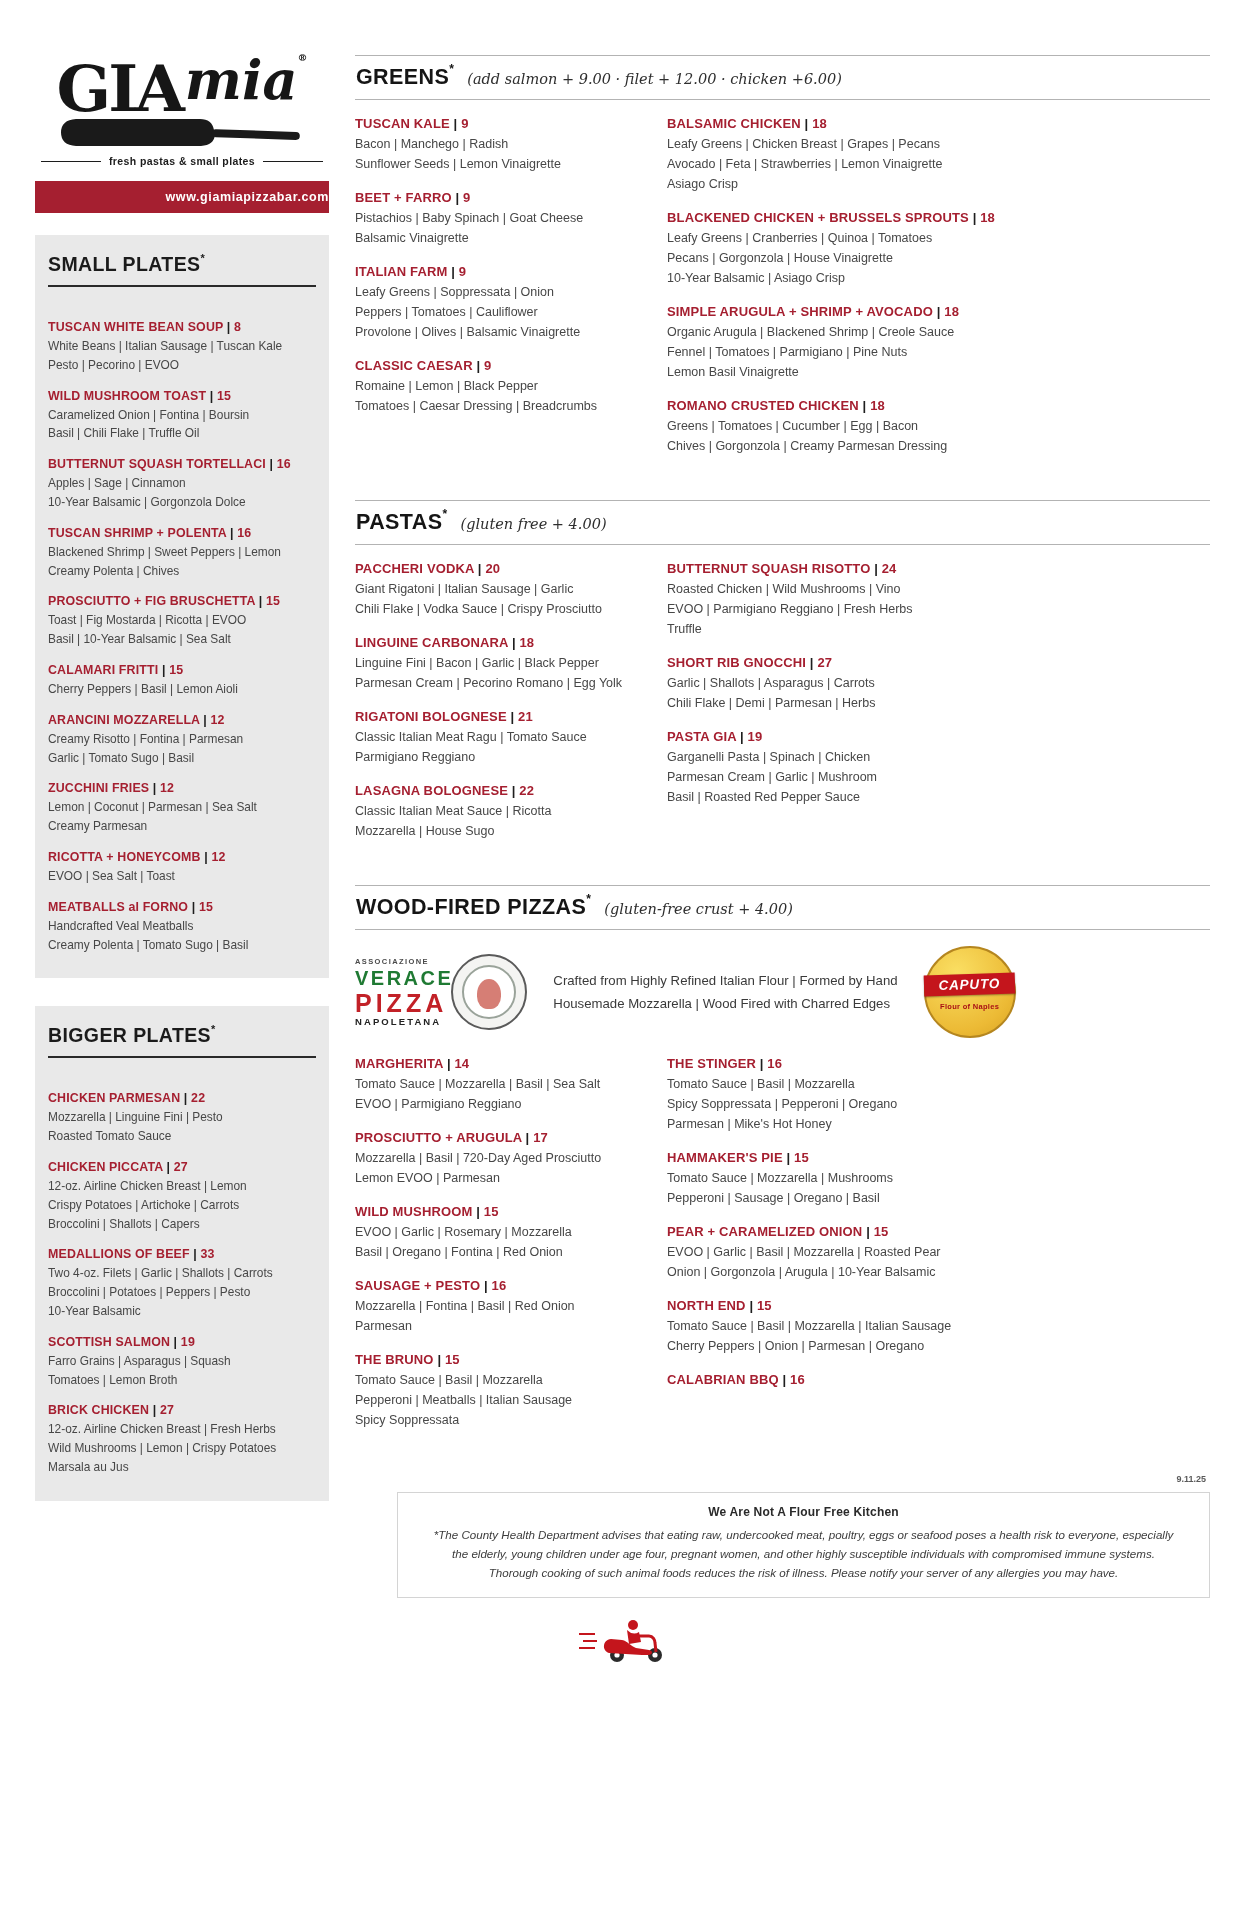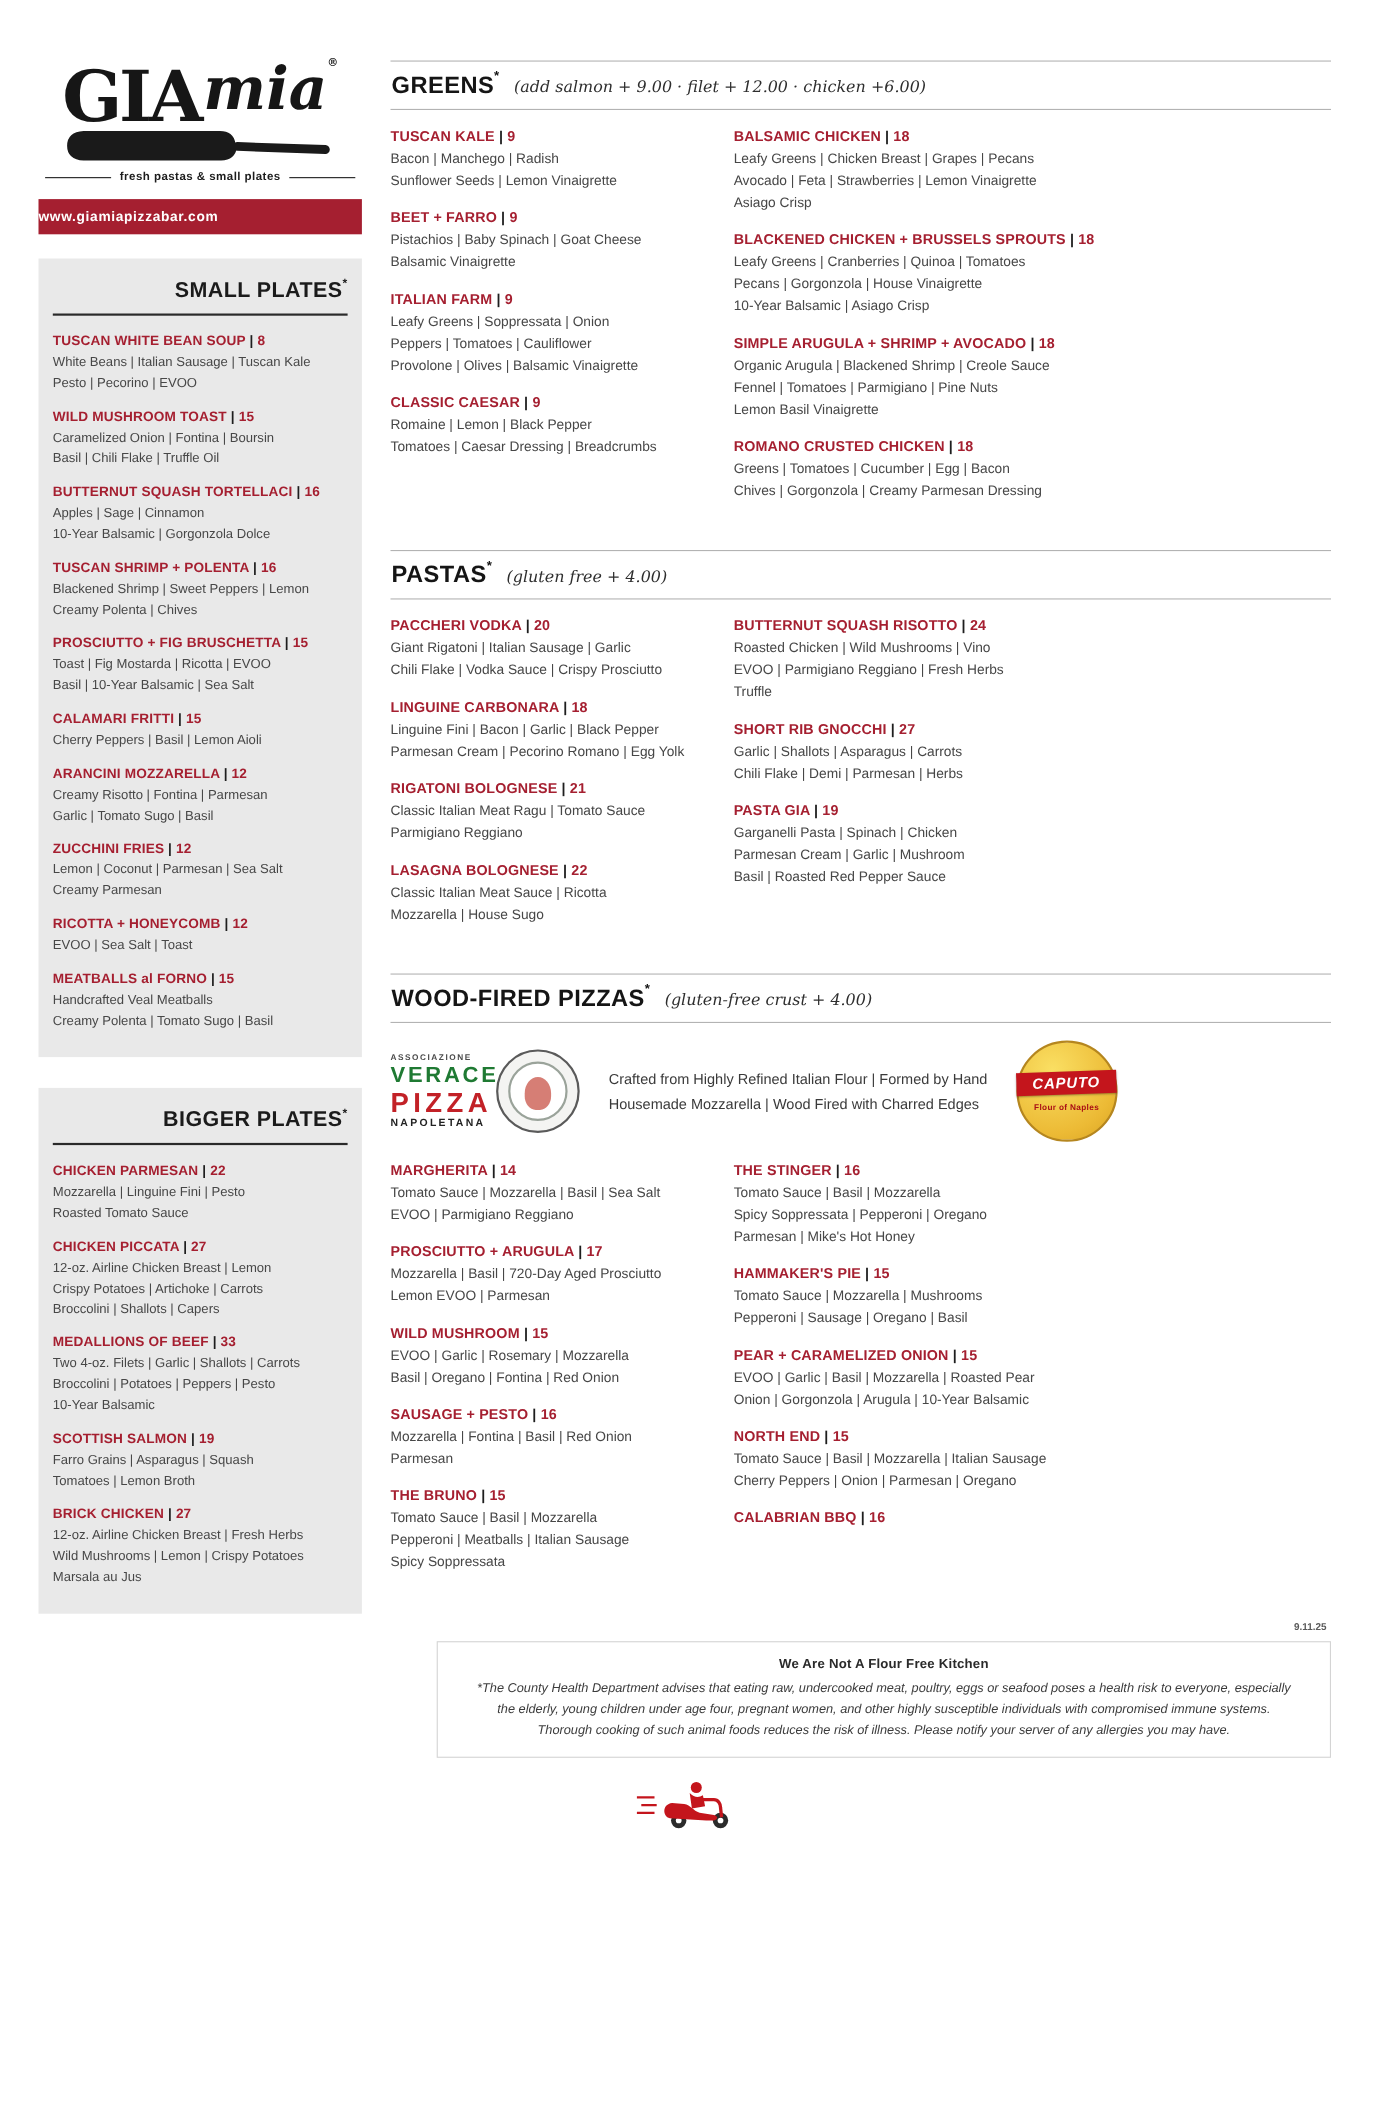--- a/index.html
+++ b/index.html
@@ -12,24 +12,24 @@
   .sidebar{flex:0 0 294px;width:294px;}
   .logo{padding:2px 6px 4px;margin-bottom:10px;text-align:center;}
   .logo-row{display:flex;align-items:flex-start;justify-content:center;line-height:1;}
   .logo-gia{font-family:"DejaVu Serif","Liberation Serif",serif;font-weight:700;font-size:64px;letter-spacing:-3px;color:#161616;}
   .logo-mia{font-family:"DejaVu Serif","Liberation Serif",serif;font-style:italic;font-weight:700;font-size:54px;color:#161616;margin-left:3px;position:relative;top:-4px;}
   .logo-reg{font-size:10px;vertical-align:top;font-style:normal;}
   .peel{display:block;margin:-4px auto 6px;}
   .logo-tag{display:flex;align-items:center;gap:8px;margin-top:2px;}
   .logo-tag .tl{flex:1;border-top:1.5px solid #1c1c1c;}
   .logo-tag-text{font-size:10.5px;font-weight:700;letter-spacing:.4px;color:#1c1c1c;white-space:nowrap;}
-  .banner{background:#a51f30;color:#fff;text-align:left;font-size:12.5px;font-weight:700;letter-spacing:.6px;padding:9px 0;margin-bottom:22px;}
+  .banner{background:#a51f30;color:#fff;text-align:right;font-size:12.5px;font-weight:700;letter-spacing:.6px;padding:9px 0;margin-bottom:22px;}
 
   .panel{background:#e9e9e9;padding:18px 13px 10px;margin-bottom:28px;}
-  .panel-title{font-size:19.5px;font-weight:800;letter-spacing:.4px;color:#1b1b1b;border-bottom:2px solid #2a2a2a;padding-bottom:9px;margin-bottom:16px;font-family:"Liberation Sans",sans-serif;text-align:right;}
+  .panel-title{font-size:19.5px;font-weight:800;letter-spacing:.4px;color:#1b1b1b;border-bottom:2px solid #2a2a2a;padding-bottom:9px;margin-bottom:33px;font-family:"Liberation Sans",sans-serif;}
   .panel-title sup{font-size:11px;position:relative;top:-2px;}
 
   .mi{margin-bottom:14px;}
   .mi-head{font-weight:700;font-size:12.4px;letter-spacing:.15px;color:#a51f30;margin-bottom:3px;}
   .mi-bar{color:#1e1e1e;}
   .mi-desc{font-size:11.9px;line-height:1.58;color:#474747;white-space:pre-line;}
 
   
   .main{flex:1;min-width:0;}
   .rule{border-top:1px solid #b3b3b3;height:0;}

